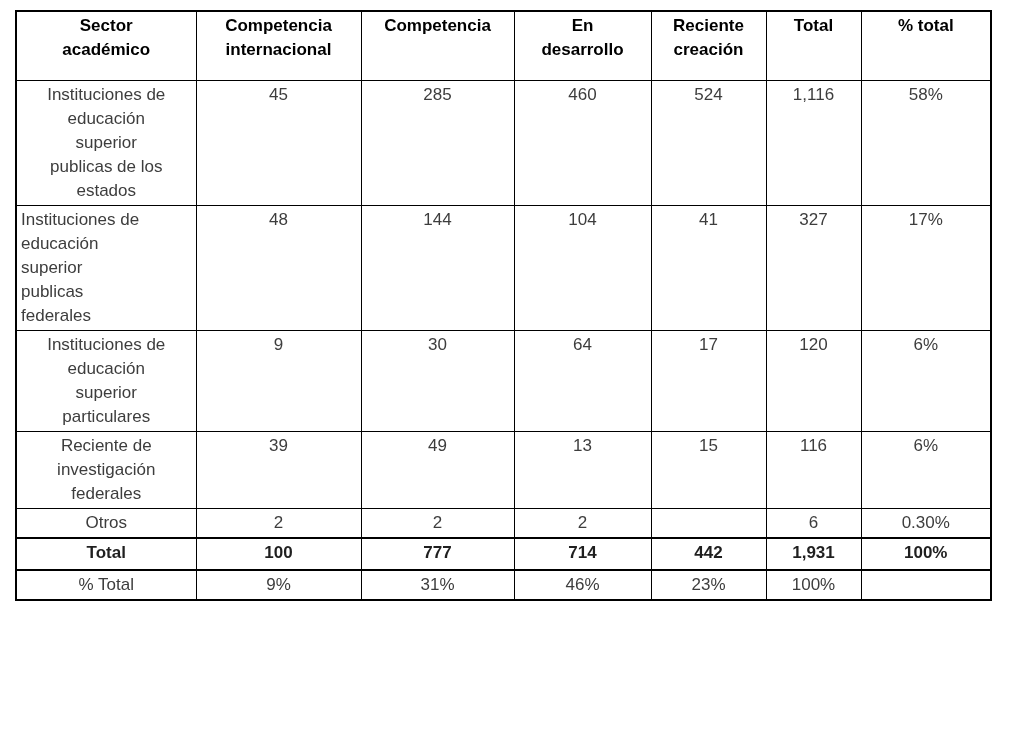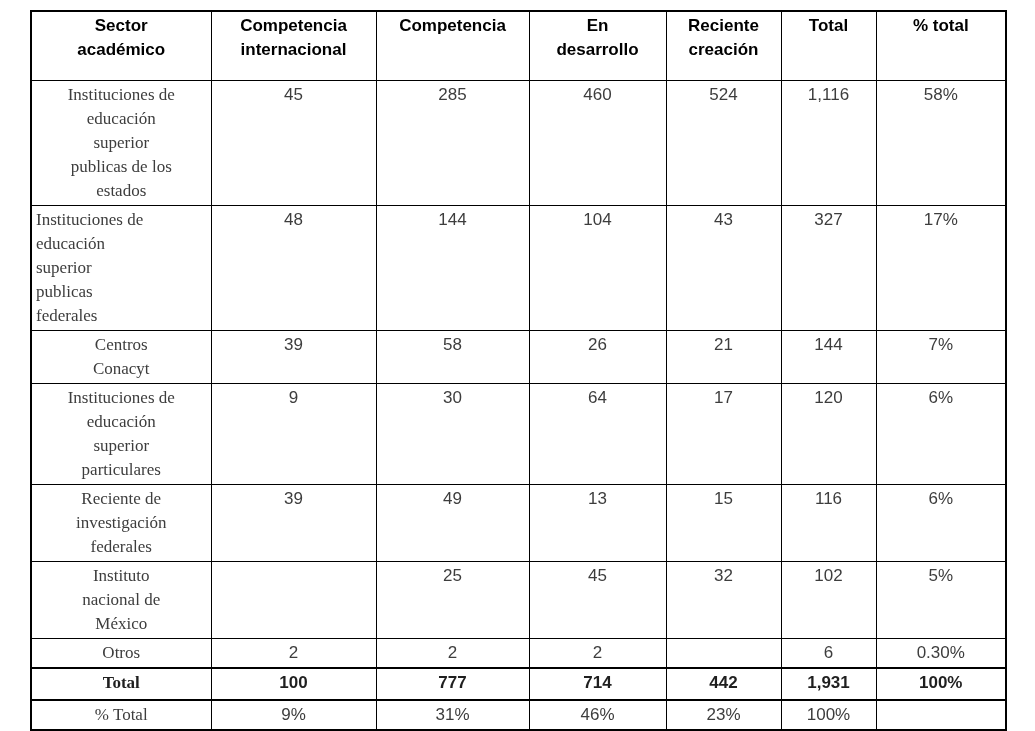--- a/index.html
+++ b/index.html
@@ -4,21 +4,21 @@
 <style>
   html, body {
     margin: 0;
     padding: 0;
     background: #ffffff;
     width: 1035px;
     height: 731px;
     font-family: "Liberation Sans", sans-serif;
   }
   .sheet {
-    padding: 10px 0 0 30px;
+    padding: 10px 0 0 15px;
   }
   table.data-table {
     border-collapse: collapse;
     table-layout: fixed;
     width: 975px;
     border: 2px solid #000000;
   }
   .data-table th,
   .data-table td {
     border: 1px solid #000000;
@@ -34,21 +34,20 @@
     color: #000000;
     height: 64px;
     white-space: pre-line;
   }
   .data-table td {
     color: #3d3d3d;
     font-weight: normal;
   }
   td.label-cell {
     white-space: pre-line;
-    font-family: Liberation Serif, serif;
   }
   tr.align-left td.label-cell {
     text-align: left;
   }
   tr.row-centros td { height: 48px; }
   tr.row-otros td { height: 24px; }
   tr.row-total td {
     border-top: 2px solid #000000;
     border-bottom: 2px solid #000000;
     font-weight: bold;
@@ -109,33 +108,23 @@
       </tr>
       <tr class="align-left">
         <td class="label-cell">Instituciones de
 educación
 superior
 publicas
 federales</td>
         <td>48</td>
         <td>144</td>
         <td>104</td>
-        <td>43</td>
+        <td>41</td>
         <td>327</td>
         <td>17%</td>
-      </tr>
-      <tr class="row-centros">
-        <td class="label-cell">Centros
-Conacyt</td>
-        <td>39</td>
-        <td>58</td>
-        <td>26</td>
-        <td>21</td>
-        <td>144</td>
-        <td>7%</td>
       </tr>
       <tr>
         <td class="label-cell">Instituciones de
 educación
 superior
 particulares</td>
         <td>9</td>
         <td>30</td>
         <td>64</td>
         <td>17</td>
@@ -145,31 +134,20 @@
       <tr>
         <td class="label-cell">Reciente de
 investigación
 federales</td>
         <td>39</td>
         <td>49</td>
         <td>13</td>
         <td>15</td>
         <td>116</td>
         <td>6%</td>
-      </tr>
-      <tr>
-        <td class="label-cell">Instituto
-nacional de
-México</td>
-        <td></td>
-        <td>25</td>
-        <td>45</td>
-        <td>32</td>
-        <td>102</td>
-        <td>5%</td>
       </tr>
       <tr class="row-otros">
         <td class="label-cell">Otros</td>
         <td>2</td>
         <td>2</td>
         <td>2</td>
         <td></td>
         <td>6</td>
         <td>0.30%</td>
       </tr>

